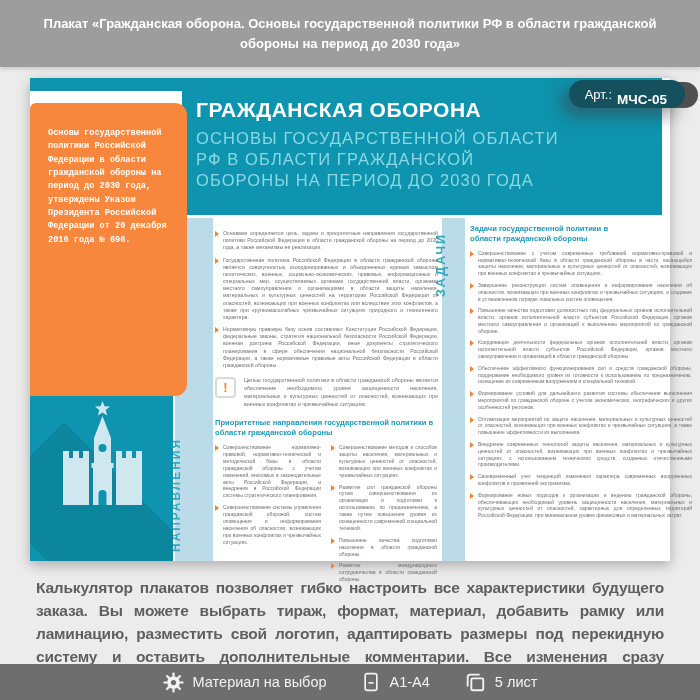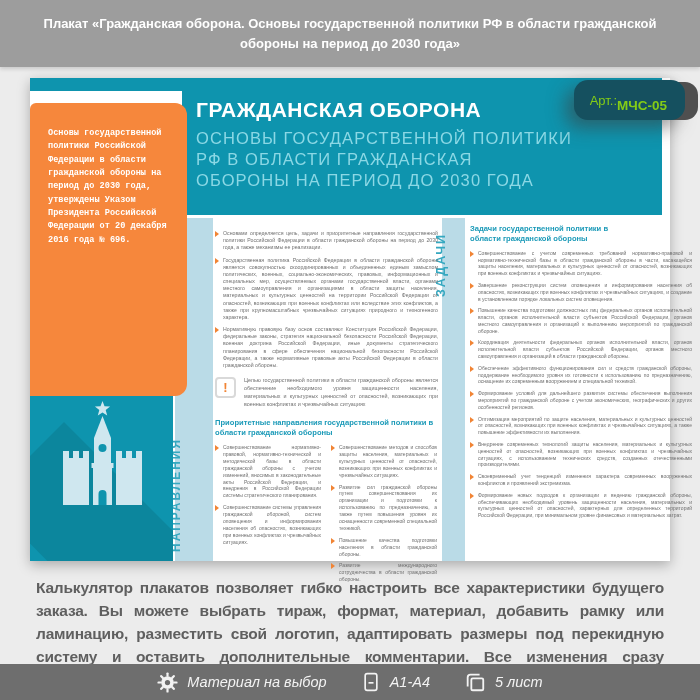--- a/index.html
+++ b/index.html
@@ -33,24 +33,24 @@
 
   .title-block {
     position:absolute; left:152px; top:0; width:480px; height:137px;
     background:#0e94ae; padding:20px 10px 0 14px; z-index:2;
   }
   .title-block .main-title { color:#ffffff; font-size:21px; font-weight:bold; letter-spacing:.5px; }
   .title-block .sub-title { margin-top:6px; color:#8bd8e5; font-size:16.5px; line-height:1.26; letter-spacing:1.1px; font-weight:normal; }
 
   
   .art-badge {
-    position:absolute; top:2px; right:-15px; height:40px; z-index:6;
+    position:absolute; top:2px; right:-15px; height:28px; z-index:6;
     background:#15505f; border-radius:14px; padding:0 18px 0 16px;
-    display:flex; align-items:center; 
-    color:#84cc16; font-size:13px;
+    display:flex; align-items:center; gap:5px;
+    color:#ffffff; font-size:13px;
     box-shadow:14px 1px 0 -1px #4f4f4f, -8px 8px 18px rgba(60,60,60,.55);
   }
   .art-badge b { font-size:13.5px;margin-top:10px; }
 
   
   .decree-box {
     position:absolute; left:0; top:25px; width:157px; height:293px;
     background:#f6873c; border-radius:6px 12px 12px 0;
     padding:24px 18px; z-index:3;font-family:Liberation Mono, monospace;
   }
@@ -117,38 +117,38 @@
     font-weight:bold; letter-spacing:-0.2px;
   }
 
   
   .footer-bar {
     position:absolute; left:0; bottom:0; width:700px; height:36px;
     background:#6e6e6e;
     display:flex; align-items:center; justify-content:center; gap:34px;
     color:#f3f3f3; font-size:14.5px;
   }
-  .footer-item { display:flex; align-items:center; gap:9px;font-style:italic; }
+  .footer-item { display:flex; align-items:center; gap:9px; }
 </style>
 </head>
 <body>
 
 <header class="page-header">
   <h1>Плакат «Гражданская оборона. Основы государственной политики РФ в области гражданской обороны на период до 2030 года»</h1>
 </header>
 
 <div class="poster">
 
   <div class="teal-topstrip"></div>
 
   <div class="title-block">
     <div class="main-title">ГРАЖДАНСКАЯ ОБОРОНА</div>
     <div class="sub-title">
-      <div>ОСНОВЫ ГОСУДАРСТВЕННОЙ ПОЛИТИКИ</div>
-      <div>РФ В ОБЛАСТИ ГРАЖДАНСКАЯ</div>
+      <div>ОСНОВЫ ГОСУДАРСТВЕННОЙ ОБЛАСТИ</div>
+      <div>РФ В ОБЛАСТИ ГРАЖДАНСКОЙ</div>
       <div>ОБОРОНЫ НА ПЕРИОД ДО 2030 ГОДА</div>
     </div>
   </div>
 
   <div class="art-badge">
     <span>Арт.:</span>
     <b>МЧС-05</b>
   </div>
 
   <div class="decree-box">

